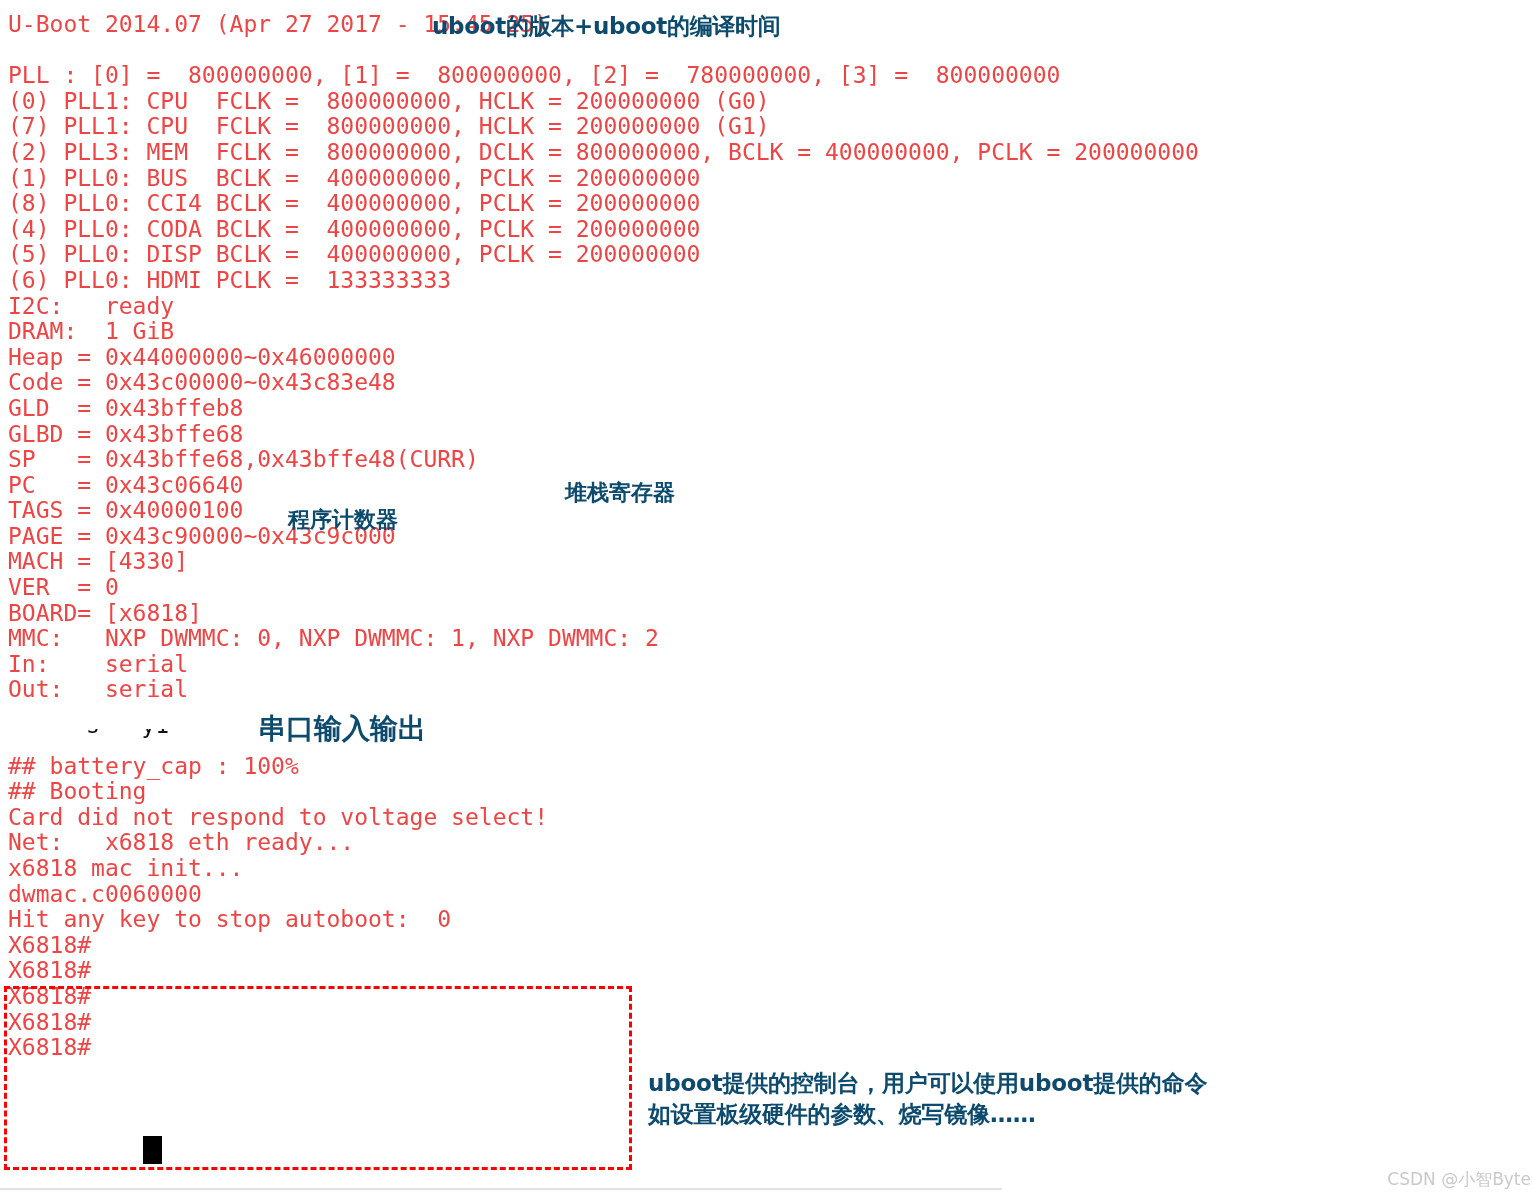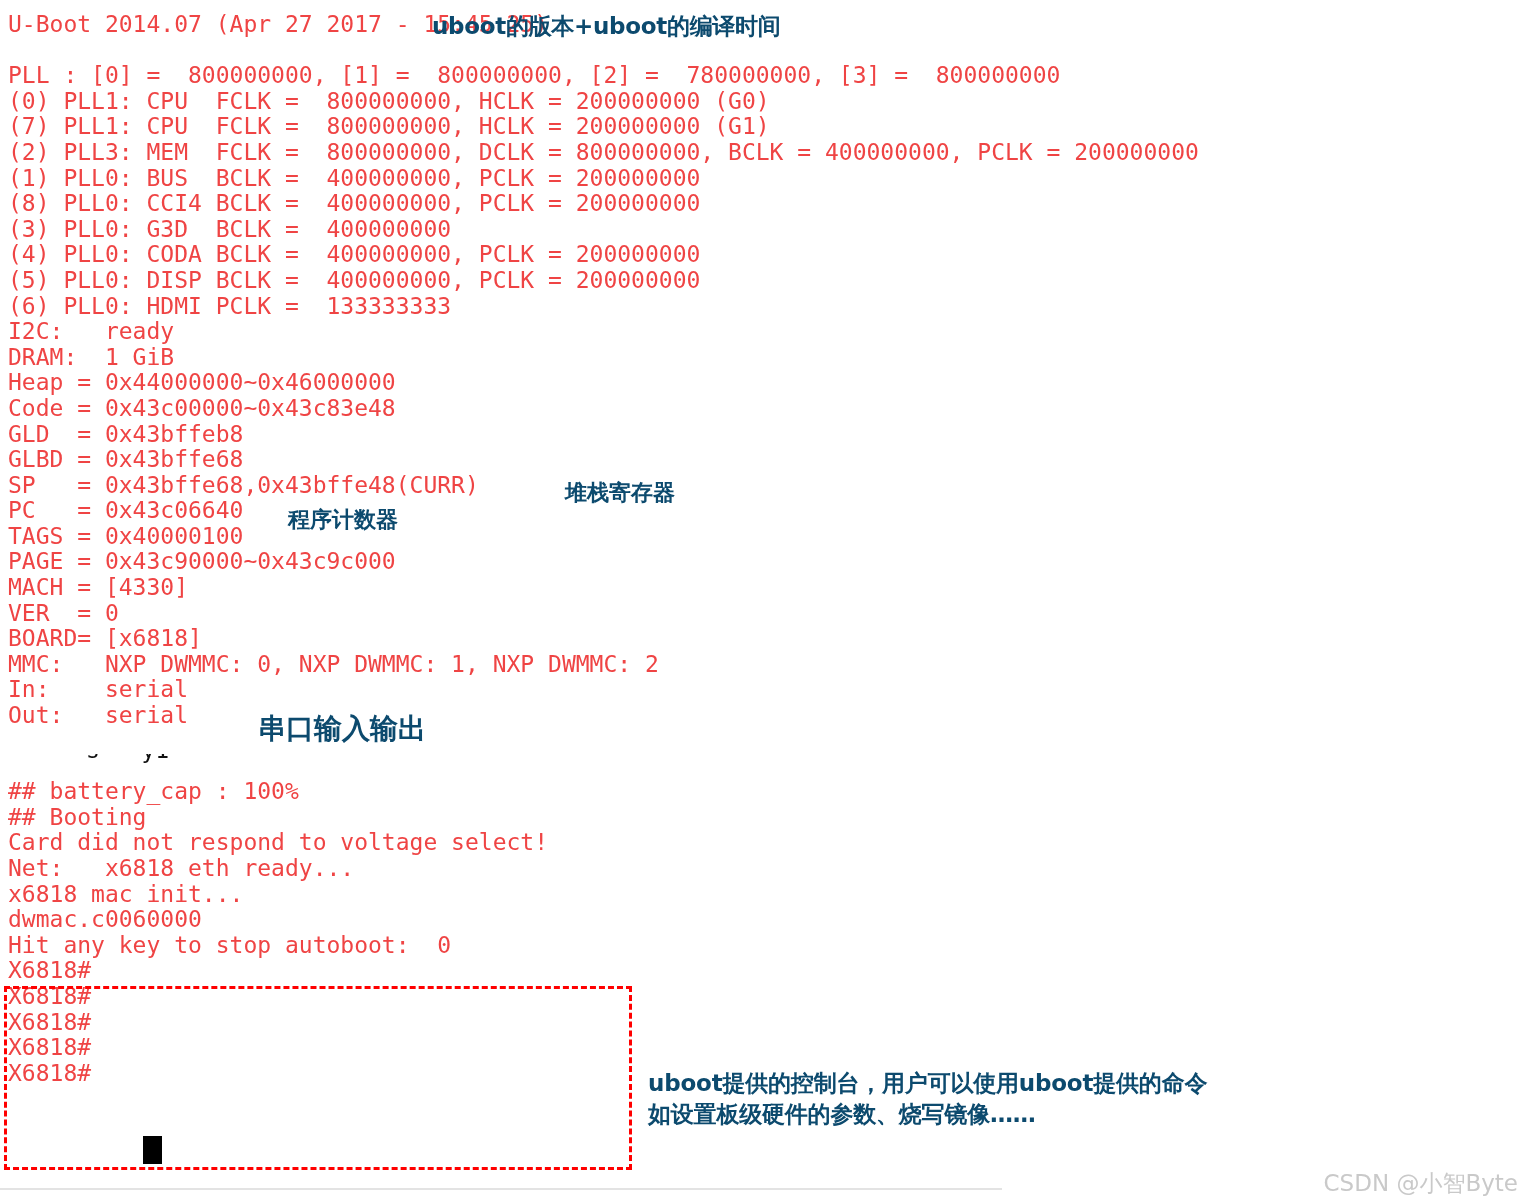--- a/index.html
+++ b/index.html
@@ -111,42 +111,41 @@
   #bottom-rule {
     position: absolute;
     left: 0px;
     top: 1188px;
     width: 1002px;
     height: 2px;
     background: #e3e3e3;
   }
   #watermark {
     position: absolute;
-    right: 14px;
+    right: 1px;
     top: 1168px;
     font-family: "DejaVu Sans", "Liberation Sans", sans-serif;
-    font-size: 23px;
+    font-size: 17px;
     color: #c9c9c9;
     white-space: pre;
   }
 </style>
 </head>
 <body>
 
 <div id="console">
 
   <div class="line">U-Boot 2014.07 (Apr 27 2017 - 15:45:25)</div>
   <div class="line blank"></div>
   <div class="line">PLL : [0] =  800000000, [1] =  800000000, [2] =  780000000, [3] =  800000000</div>
   <div class="line">(0) PLL1: CPU  FCLK =  800000000, HCLK = 200000000 (G0)</div>
   <div class="line">(7) PLL1: CPU  FCLK =  800000000, HCLK = 200000000 (G1)</div>
   <div class="line">(2) PLL3: MEM  FCLK =  800000000, DCLK = 800000000, BCLK = 400000000, PCLK = 200000000</div>
   <div class="line">(1) PLL0: BUS  BCLK =  400000000, PCLK = 200000000</div>
   <div class="line">(8) PLL0: CCI4 BCLK =  400000000, PCLK = 200000000</div>
-  <div class="line">(3) PLL0: G3D  BCLK =  400000000</div>
   <div class="line">(4) PLL0: CODA BCLK =  400000000, PCLK = 200000000</div>
   <div class="line">(5) PLL0: DISP BCLK =  400000000, PCLK = 200000000</div>
   <div class="line">(6) PLL0: HDMI PCLK =  133333333</div>
   <div class="line">I2C:   ready</div>
   <div class="line">DRAM:  1 GiB</div>
   <div class="line">Heap = 0x44000000~0x46000000</div>
   <div class="line">Code = 0x43c00000~0x43c83e48</div>
   <div class="line">GLD  = 0x43bffeb8</div>
   <div class="line">GLBD = 0x43bffe68</div>
   <div class="line">SP   = 0x43bffe68,0x43bffe48(CURR)</div>

